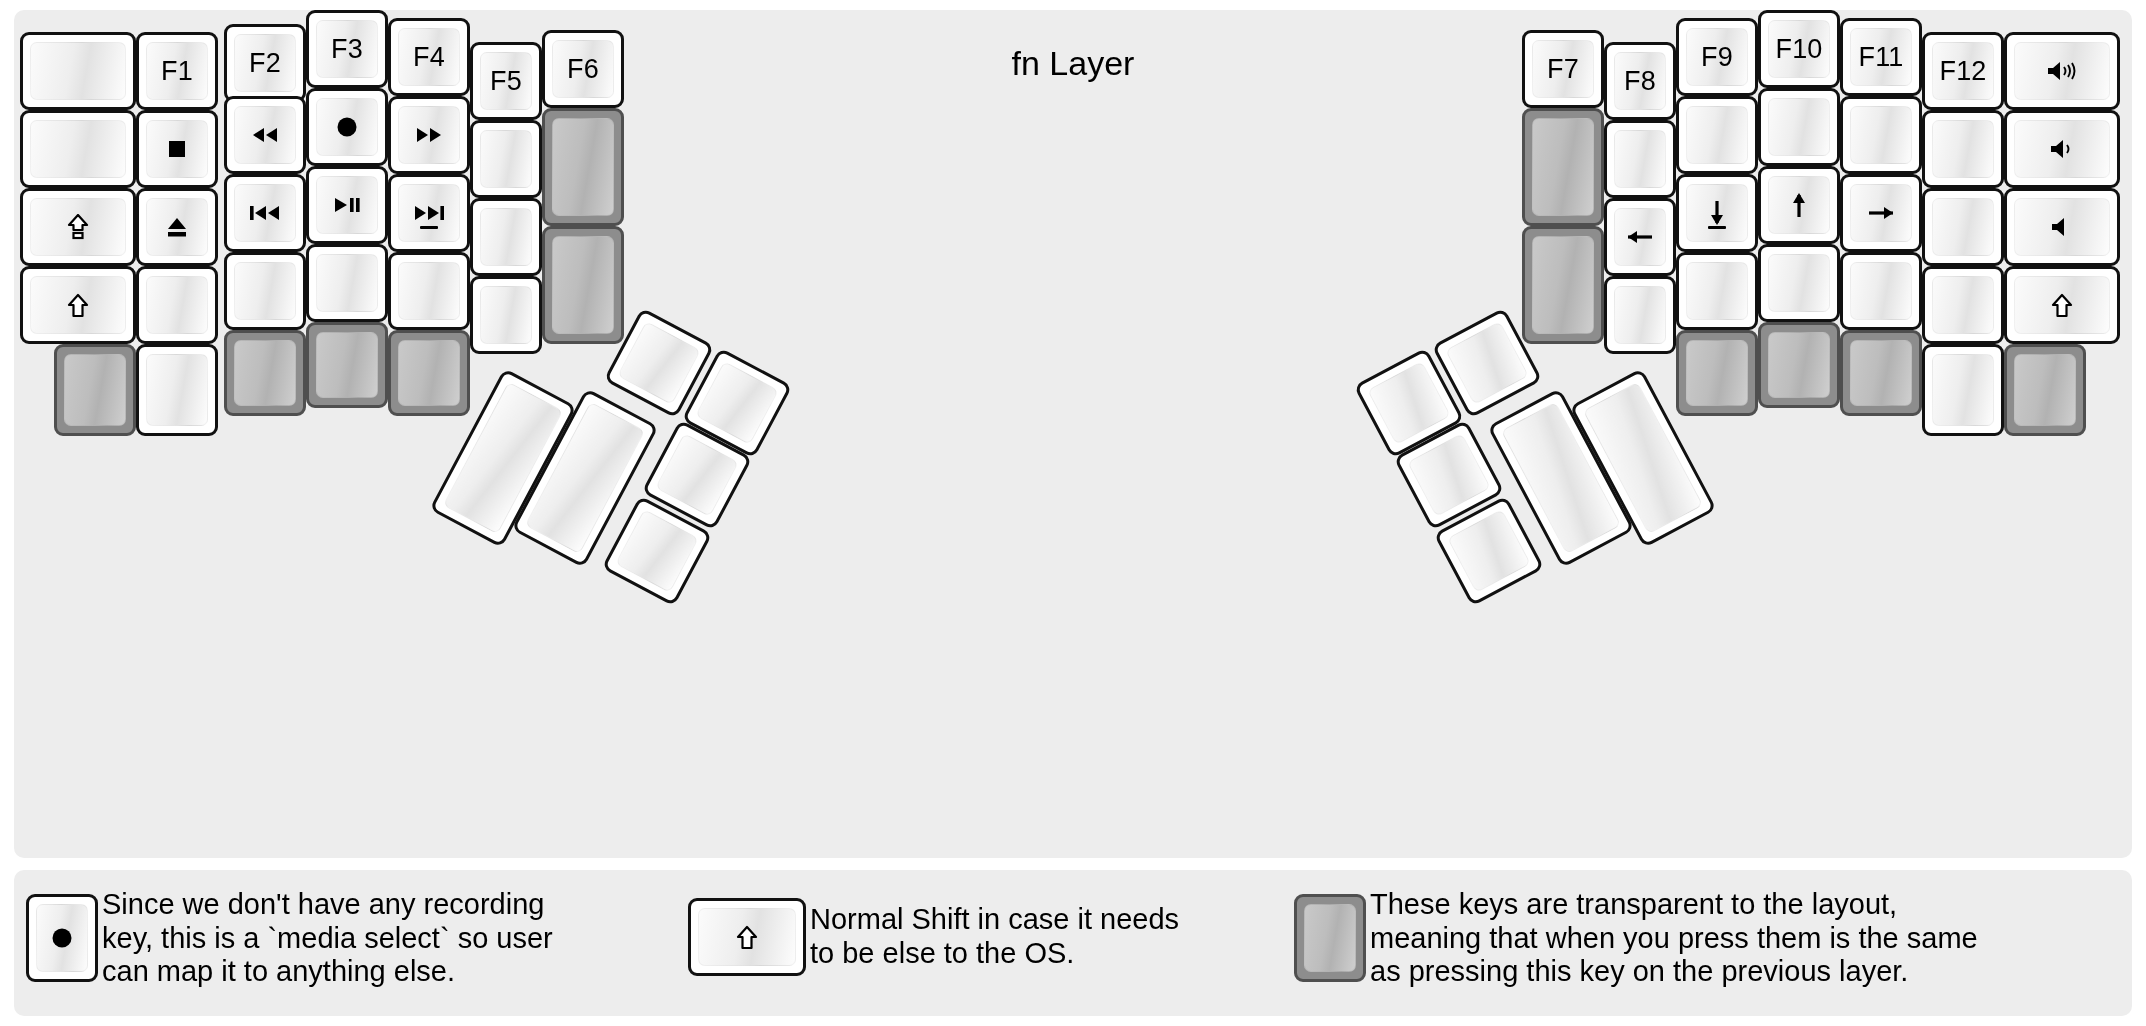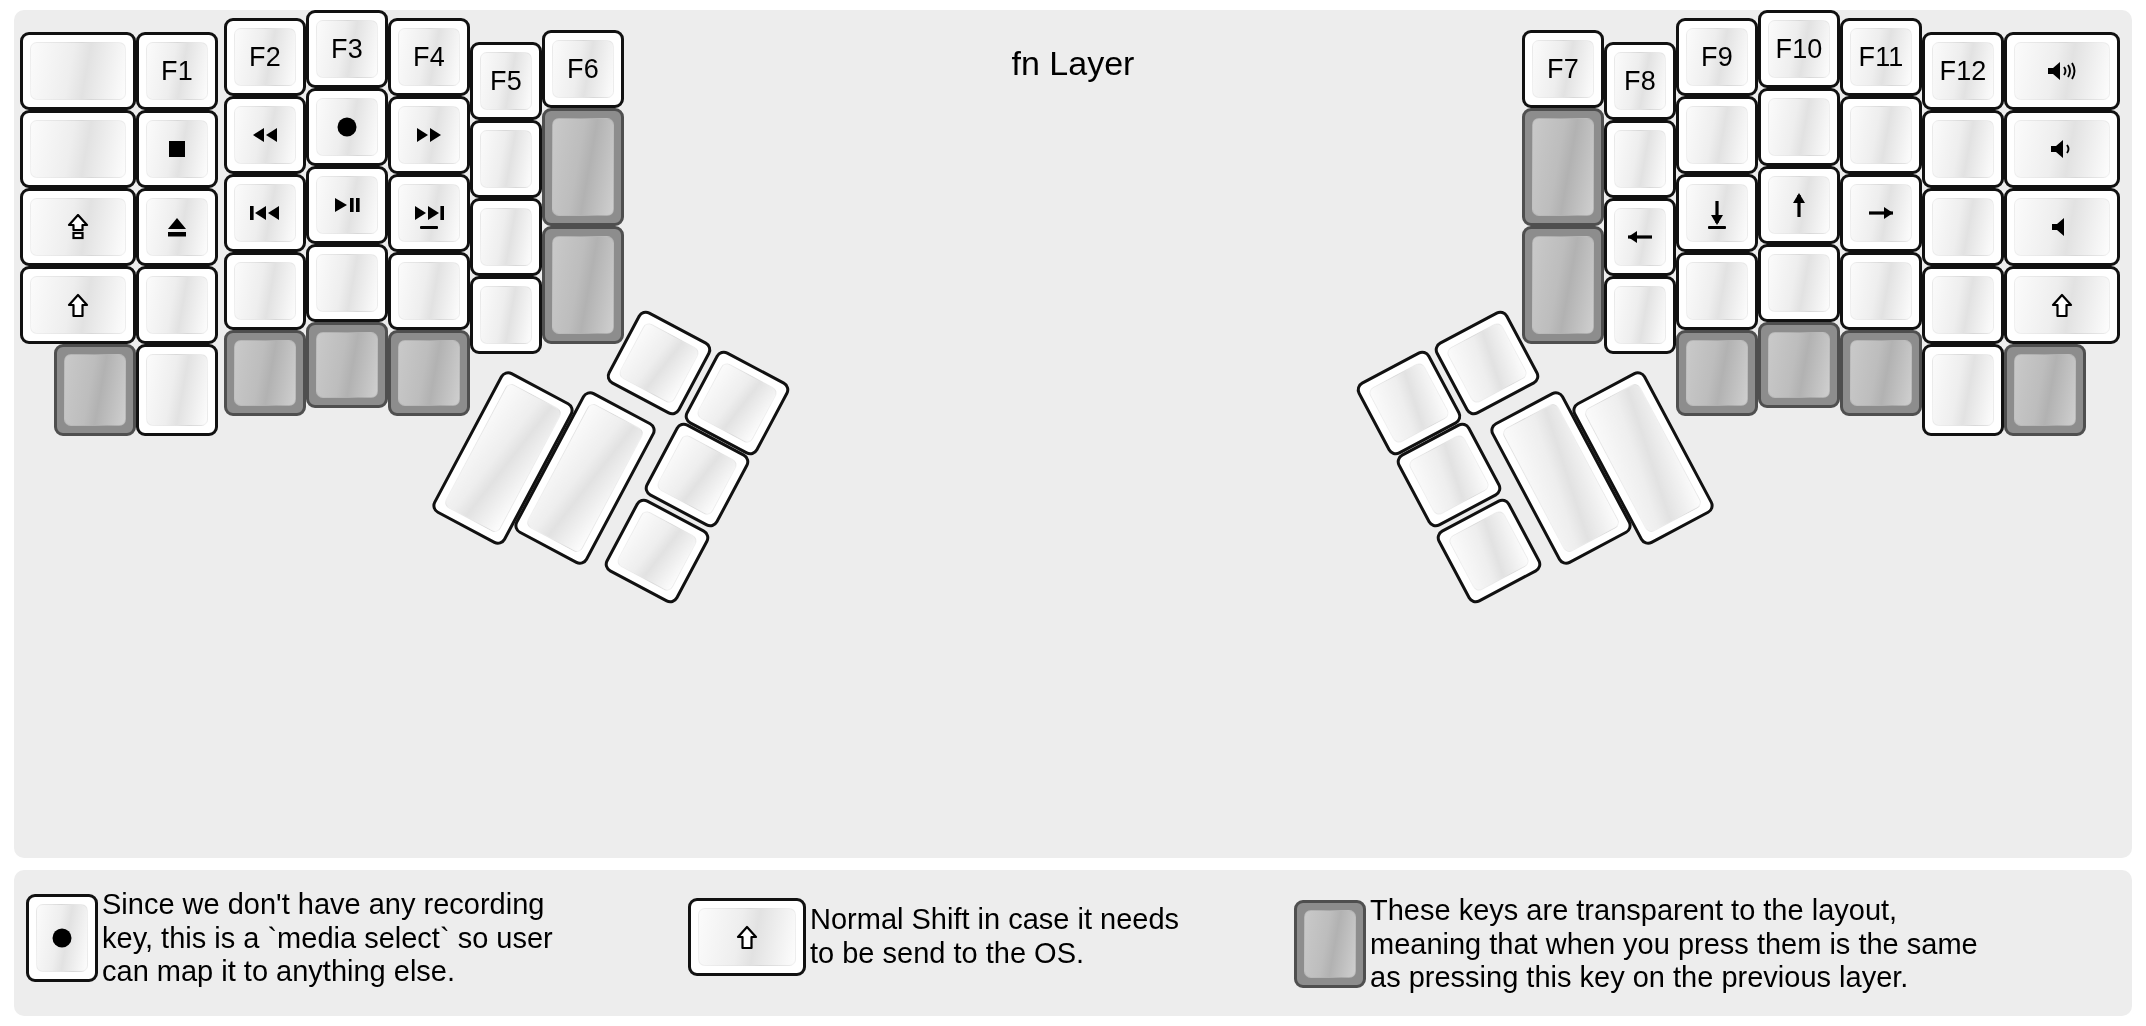--- a/index.html
+++ b/index.html
@@ -97,21 +97,21 @@
           </span>
       </div>
     </div>
     <div class="key" style="left:122px;top:256px;width:82px;height:78px;">
         <div class="cap"></div>
       </div>
     <div class="key" style="left:122px;top:334px;width:82px;height:92px;">
         <div class="cap"></div>
       </div>
 
-    <div class="key" style="left:210px;top:8px;width:82px;height:78px;">
+    <div class="key" style="left:210px;top:14px;width:82px;height:78px;">
         <div class="cap">
           <span class="lbl">F2</span>
         </div>
       </div>
     <div class="key" style="left:210px;top:86px;width:82px;height:78px;">
       <div class="cap">
         <span class="glyph">
             <svg width="30" height="20" viewBox="0 0 30 20">
               <path d="M14 3 L14 17 L3 10 Z" fill="#000"></path>
               <path d="M27 3 L27 17 L16 10 Z" fill="#000"></path>
@@ -463,24 +463,24 @@
       <div class="key legend-key" style="position:relative;width:118px;height:78px;">
         <div class="cap">
           <span class="glyph">
             <svg width="22" height="26" viewBox="0 0 22 26">
                 <path d="M11 3 L20 13 H15.5 V24 H6.5 V13 H2 Z" fill="#fff" stroke="#000" stroke-width="2.2" stroke-linejoin="round"></path>
               </svg>
           </span>
         </div>
       </div>
       <div class="legend-text">Normal Shift in case it needs
-to be send to the OS.</div>
-    </div>
-
-    <div class="legend-item" style="left:1280px;top:24px;">
+to be else to the OS.</div>
+    </div>
+
+    <div class="legend-item" style="left:1280px;top:18px;">
       <div class="key trans legend-key" style="position:relative;width:72px;height:88px;">
         <div class="cap"></div>
       </div>
       <div class="legend-text">These keys are transparent to the layout,
 meaning that when you press them is the same
 as pressing this key on the previous layer.</div>
     </div>
 
   </div>
 </div>

